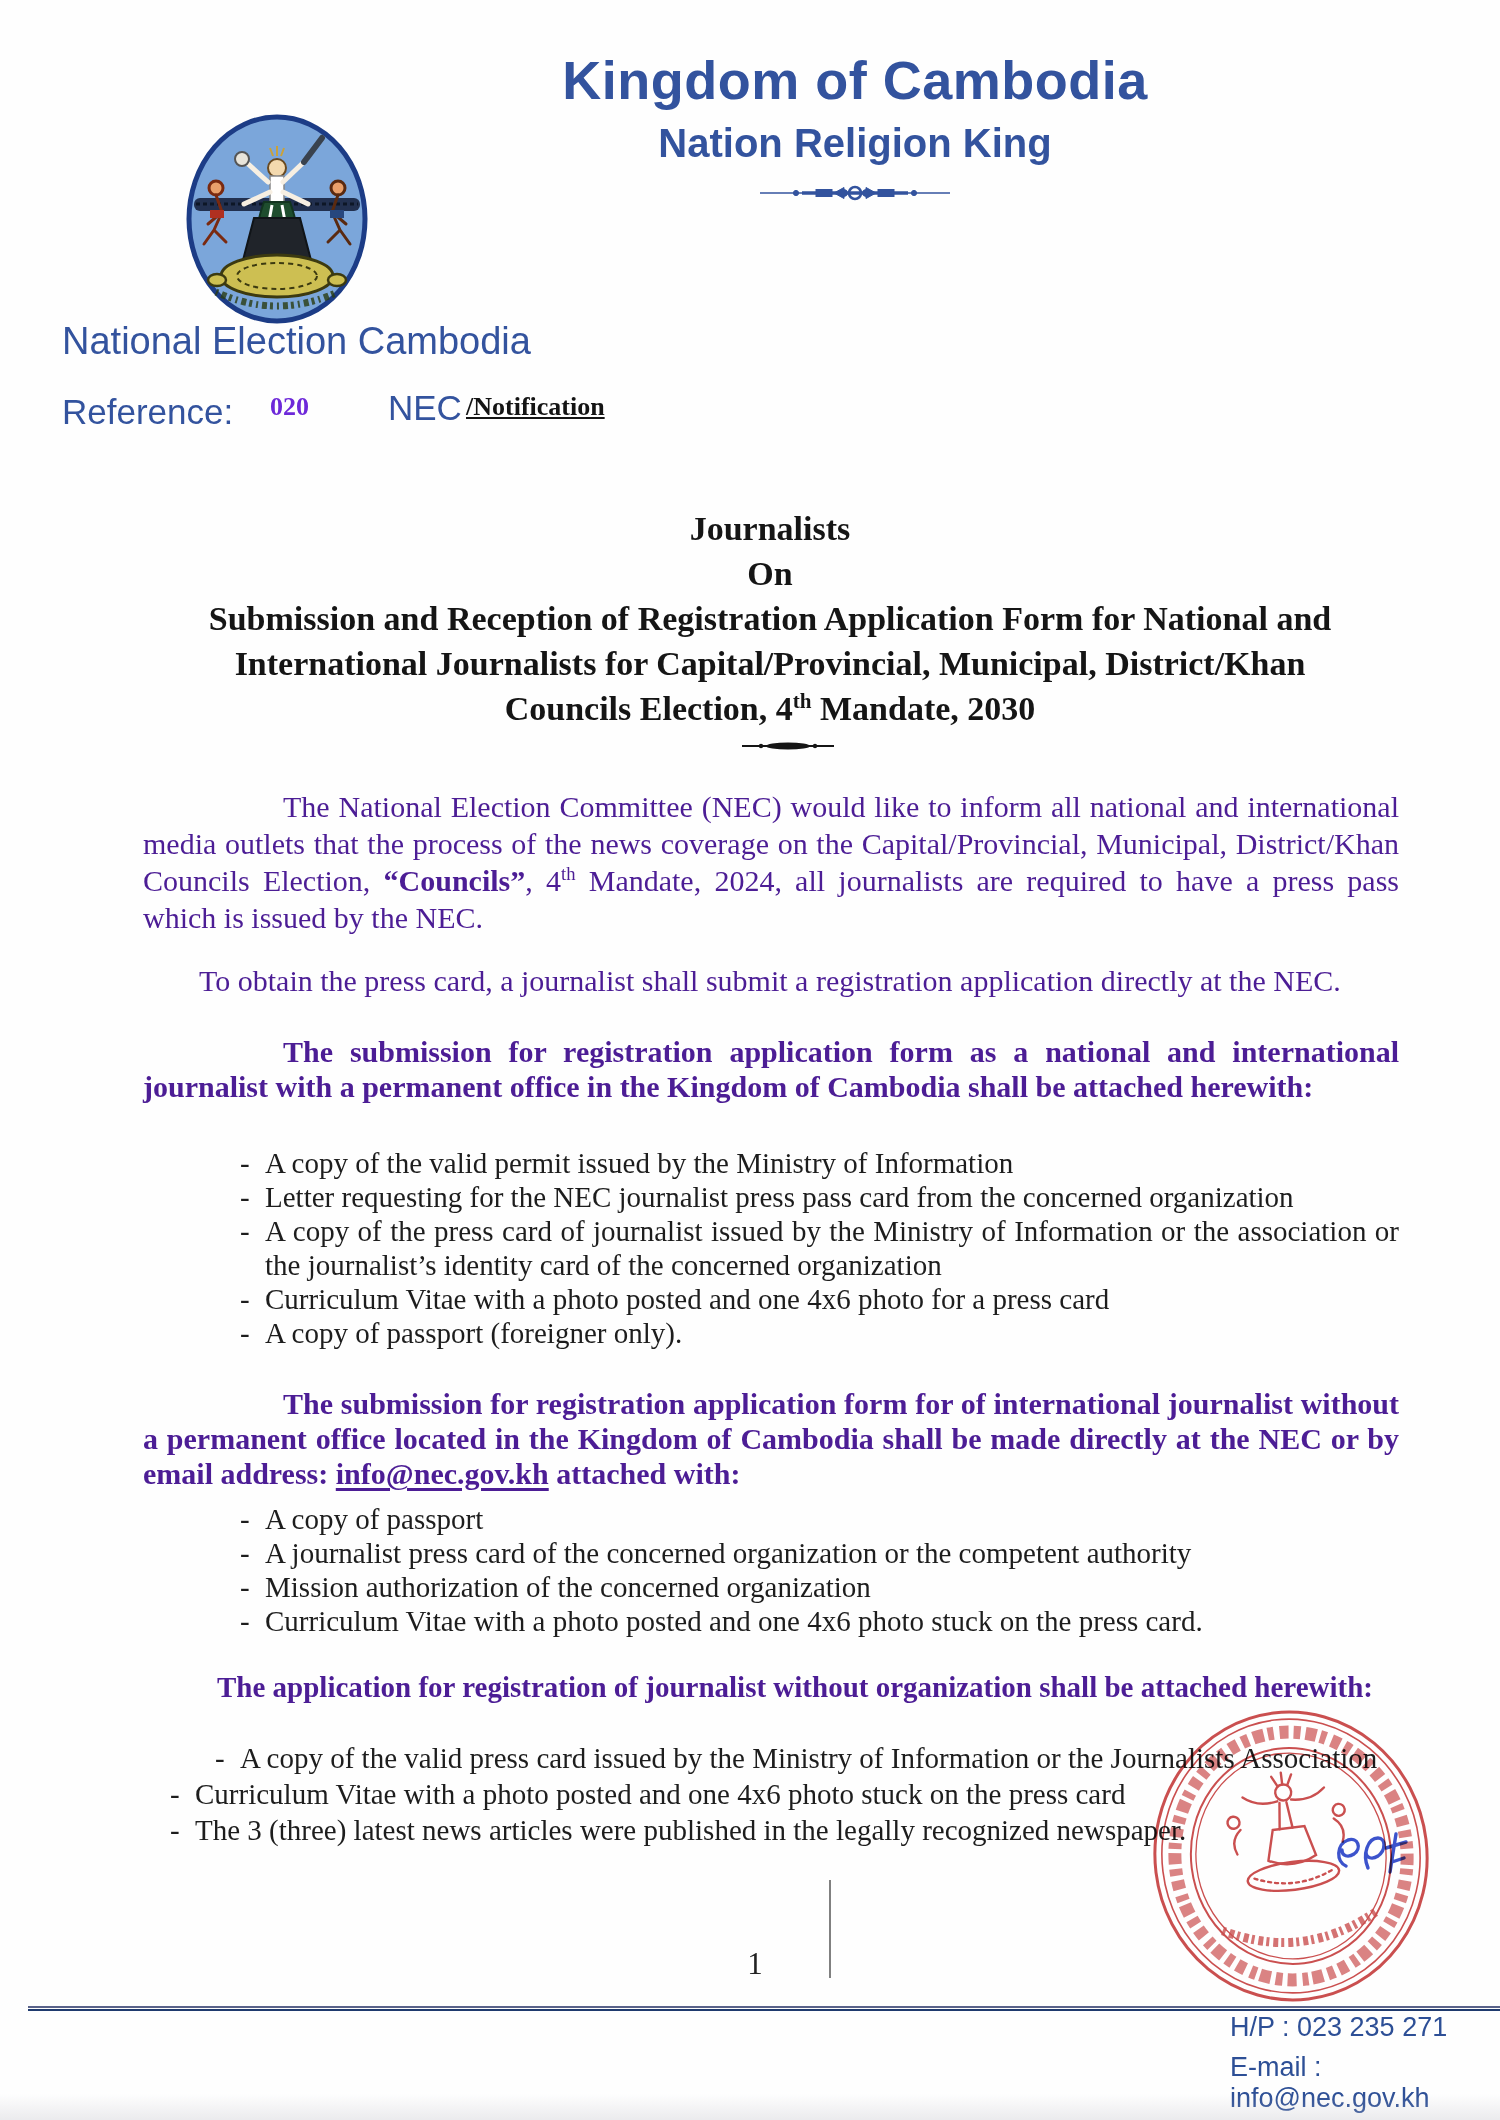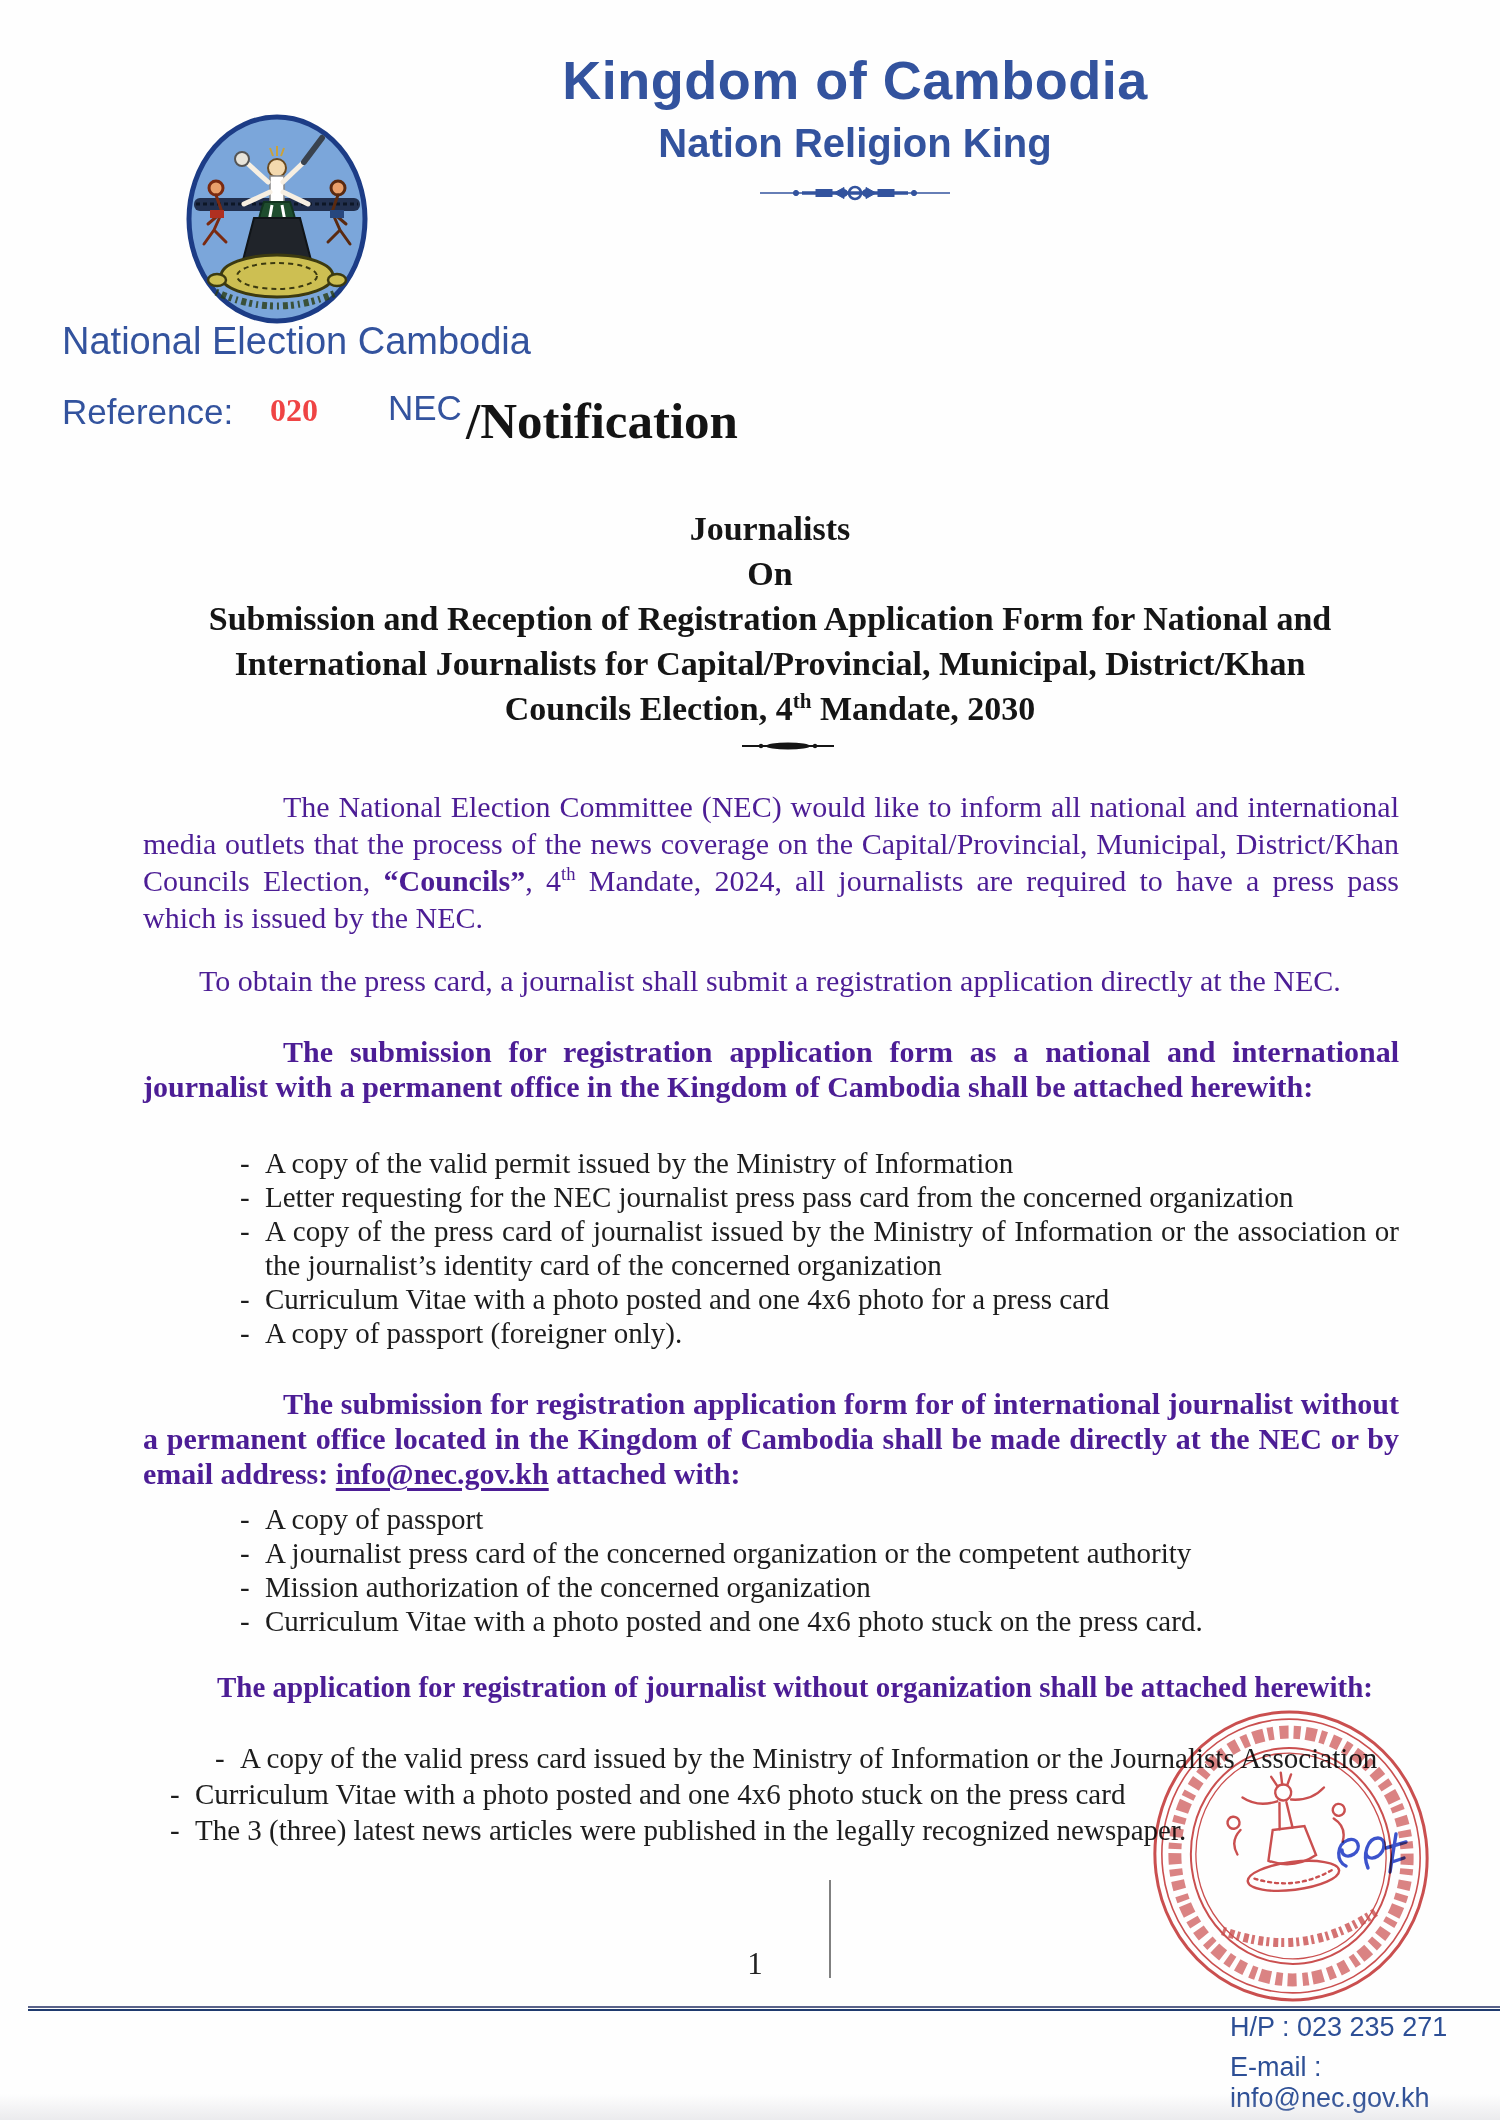--- a/index.html
+++ b/index.html
@@ -11,23 +11,23 @@
 
   
   .hdr-block { position:absolute; top:50px; left:552px; width:606px; text-align:center; color:#33539e; font-family:"Liberation Sans", sans-serif; }
   .hdr-kingdom { font-size:54px; font-weight:bold; line-height:60px; letter-spacing:.5px; }
   .hdr-motto   { font-size:40px; font-weight:bold; line-height:46px; margin-top:10px; }
   .hdr-ornament { margin-top:16px; }
 
   .committee { position:absolute; left:62px; top:320px; font-family:"Liberation Sans", sans-serif; font-size:38px; color:#33539e; }
 
   .ref-label  { position:absolute; left:62px;  top:392px; font-family:"Liberation Sans", sans-serif; font-size:35px; color:#33539e; }
-  .ref-number { position:absolute; left:270px; top:392px; font-size:32px; font-weight:bold; color:#ef4444; }
+  .ref-number { position:absolute; left:270px; top:392px; font-size:26px; font-weight:bold; color:#6d28d9; }
   .ref-org    { position:absolute; left:388px; top:388px; font-family:"Liberation Sans", sans-serif; font-size:35px; color:#33539e; }
-  .ref-suffix { position:absolute; left:466px; top:392px; font-size:51px; font-weight:bold; color:#141414; }
+  .ref-suffix { position:absolute; left:466px; top:392px; font-size:26px; font-weight:bold; color:#141414;text-decoration:underline; }
 
   
   .title { position:absolute; left:130px; top:506px; width:1280px; text-align:center; font-weight:bold; font-size:34px; line-height:45px; color:#151515; }
   .title-divider { position:absolute; left:742px; top:737px; }
 
   
   .blk { position:absolute; left:143px; width:1256px; font-size:30px; line-height:37px; text-align:justify; color:#4c1d95; }
   .blk.bold { font-weight:bold; line-height:35px; }
   .indent { text-indent:140px; }
   .p1 { top:788px; }

